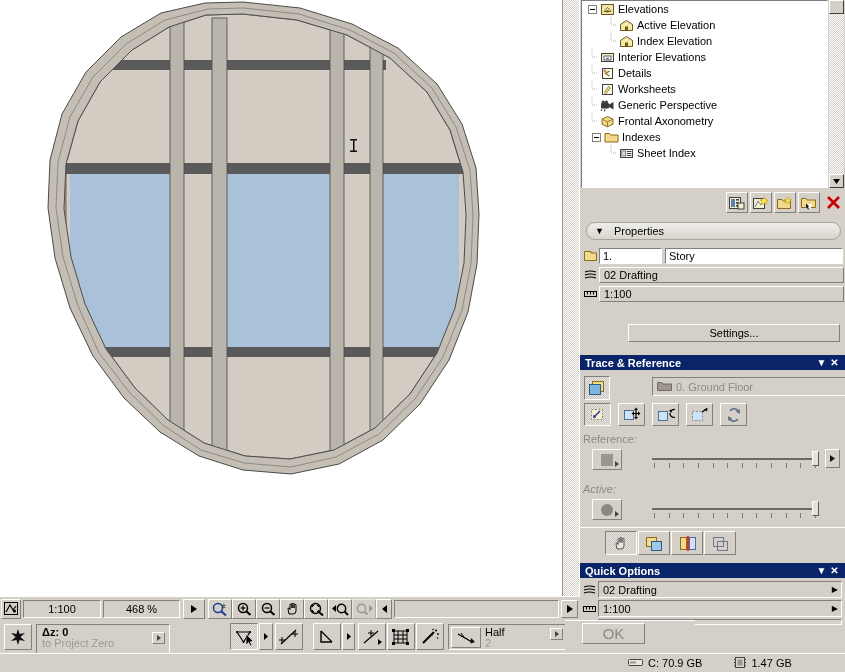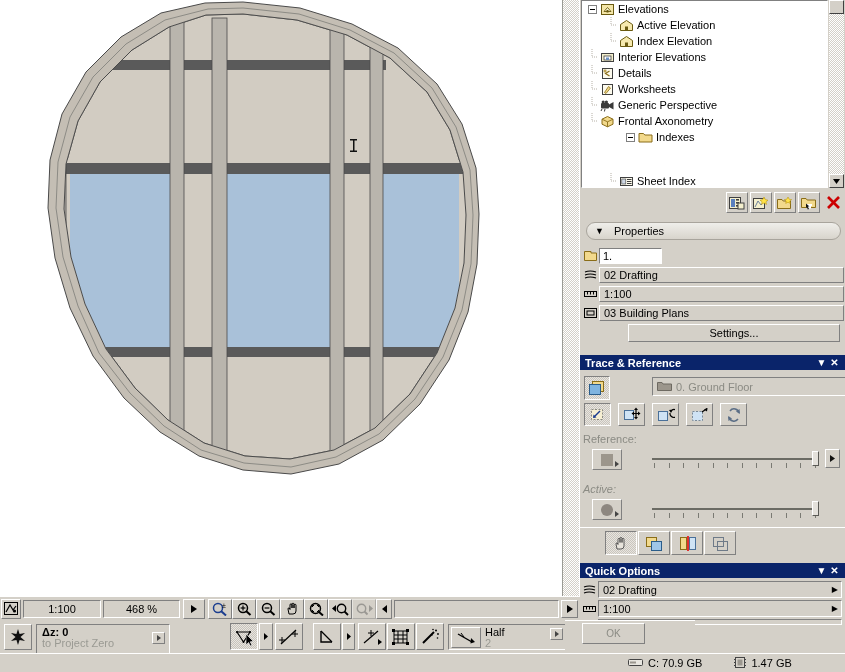--- a/index.html
+++ b/index.html
@@ -131,21 +131,21 @@
   #quick { position:absolute; left:0; top:563px; width:265px; height:60px; }
   .qrow { position:absolute; left:18px; height:17px; width:244px; background:#d4d0c8;
       border-top:1px solid #808080; border-left:1px solid #808080;
       border-right:1px solid #fff; border-bottom:1px solid #fff;
       display:flex; align-items:center; padding-left:4px; font-size:11px; }
   .qrow .arr { margin-left:auto; margin-right:3px; font-size:8px; }
   .qico { position:absolute; left:2px; width:14px; height:14px; display:flex; align-items:center; justify-content:center; }
   .okbtn { position:absolute; top:2px; width:63px; height:21px; background:#d4d0c8;
       border-top:1px solid #fff; border-left:1px solid #fff;
       border-right:1px solid #808080; border-bottom:1px solid #808080;
-      display:flex; align-items:center; justify-content:center; font-size:10px; color:#8b8b84; }
+      display:flex; align-items:center; justify-content:center; font-size:15px; color:#8b8b84; }
 
   
   #statusbar { position:absolute; left:0; top:653px; width:845px; height:19px; background:#d4d0c8;
       border-top:1px solid #fff; display:flex; align-items:center; }
   .sb-item { display:flex; align-items:center; gap:5px; font-size:11px; }
 </style>
 </head>
 <body>
 
 <div id="root">
@@ -538,32 +538,32 @@
                 </svg>
               </span>
               <span class="tico">
                 <svg width="15" height="13" viewBox="0 0 15 13">
                   <path d="M7.5 1.5 L13 4.2 L13 9.2 L7.5 11.8 L2 9.2 L2 4.2 Z" fill="#f2d98c" stroke="#8a6d18"></path>
                   <path d="M2 4.2 L7.5 6.8 L13 4.2 M7.5 6.8 L7.5 11.8" fill="none" stroke="#8a6d18" stroke-width="0.9"></path>
                 </svg>
               </span>
               <span>Frontal Axonometry</span>
             </div>
-            <div class="tnode" style="padding-left: 0; margin-left: 42px;">
+            <div class="tnode" style="padding-left: 8px;">
               <span class="tgut">
                 <span class="tbox"></span>
               </span>
               <span class="tico">
                 <svg width="15" height="13" viewBox="0 0 15 13">
                   <path d="M1 2.5 L5.5 2.5 L6.8 4 L14 4 L14 11 L1 11 Z" fill="#f2d98c" stroke="#8a6d18"></path>
                 </svg>
               </span>
               <span>Indexes</span>
             </div>
-            <div class="tnode" style="padding-left: 23px; margin-top: 28px;">
+            <div class="tnode" style="padding-left: 23px;">
               <span class="tgut">
                 <svg width="11" height="16">
                   <line x1="5" y1="0" x2="5" y2="8" stroke="#b5b0a6" stroke-dasharray="1 1"></line>
                   <line x1="5" y1="8" x2="11" y2="8" stroke="#b5b0a6" stroke-dasharray="1 1"></line>
                 </svg>
               </span>
               <span class="tico">
                 <svg width="15" height="13" viewBox="0 0 15 13">
                   <rect x="1.5" y="2.5" width="12" height="8" fill="#fdfbee" stroke="#404040"></rect>
                   <rect x="2.8" y="4" width="4" height="5" fill="#cfd8e4" stroke="#404040" stroke-width="0.6"></rect>
@@ -631,20 +631,21 @@
         <span>Properties</span>
       </div>
 
       <div class="prow" style="top:27px;width:265px;">
         <span class="pico">
           <svg width="13" height="12" viewBox="0 0 13 12">
             <path d="M0.5 1.5 L7 1.5 L7 3 L12.5 3 L12.5 10.5 L0.5 10.5 Z" fill="#f2d98c" stroke="#8a6d18"></path>
           </svg>
         </span>
         <span class="pfield" style="width:63px;">1.</span>
+        <span class="pfield" style="width:178px;margin-left:3px;">Story</span>
       </div>
 
       <div class="prow" style="top:46px;width:265px;">
         <span class="pico">
           <svg width="13" height="12" viewBox="0 0 13 12">
             <path d="M1 3 Q6 1 12 3" fill="none" stroke="#000" stroke-width="1.1"></path>
             <path d="M1 6 Q6 4 12 6" fill="none" stroke="#000" stroke-width="1.1"></path>
             <path d="M1 9 Q6 7 12 9" fill="none" stroke="#000" stroke-width="1.1"></path>
           </svg>
         </span>
@@ -656,29 +657,20 @@
           <svg width="13" height="10" viewBox="0 0 13 10">
             <rect x="0.5" y="2.5" width="12" height="5" fill="none" stroke="#000"></rect>
             <line x1="3.5" y1="2.5" x2="3.5" y2="5.5" stroke="#000"></line>
             <line x1="6.5" y1="2.5" x2="6.5" y2="5.5" stroke="#000"></line>
             <line x1="9.5" y1="2.5" x2="9.5" y2="5.5" stroke="#000"></line>
           </svg>
         </span>
         <span class="pflat" style="width:245px;">1:100</span>
       </div>
 
-      <div class="prow" style="top:84px;width:265px;">
-        <span class="pico">
-          <svg width="13" height="12" viewBox="0 0 13 12">
-            <rect x="0.5" y="1.5" width="12" height="9" fill="none" stroke="#000"></rect>
-            <rect x="3" y="4" width="7" height="4" fill="none" stroke="#000"></rect>
-          </svg>
-        </span>
-        <span class="pflat" style="width:245px;">03 Building Plans</span>
-      </div>
 
       <div id="settings-btn">Settings...</div>
     </div>
 
     <div id="trace">
       <div class="pal-title">
         <span>Trace &amp; Reference</span>
         <span class="sp"></span>
         <span class="pal-tbtn">▼</span>
         <span class="pal-tbtn" style="margin-right:4px;">✕</span>

